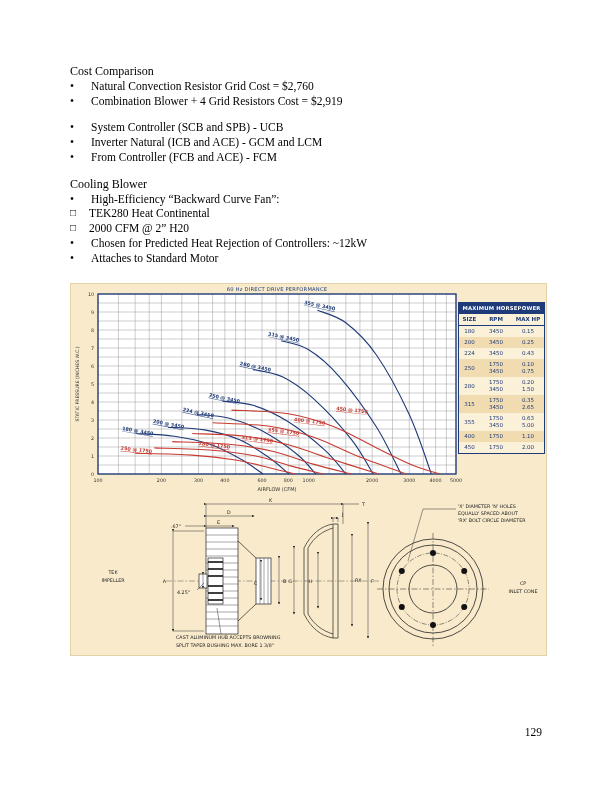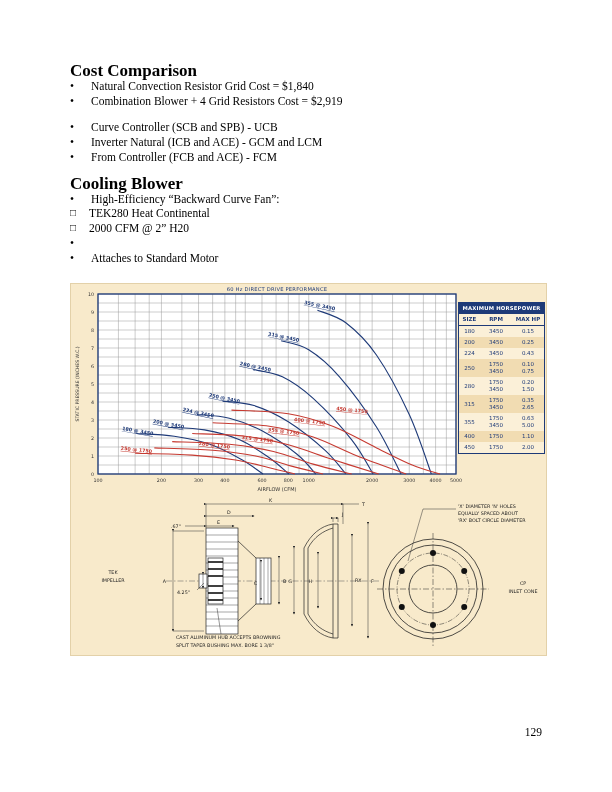--- a/index.html
+++ b/index.html
@@ -2,21 +2,21 @@
 <html><head>
 <meta charset="utf-8">
 <style>
   html,body{margin:0;padding:0;background:#9a9a9a;}
   .page{width:612px;height:792px;background:#ffffff;position:relative;margin:0 auto;
         font-family:"Liberation Serif",serif;color:#000;overflow:hidden;}
 
   
   .doc-text{position:absolute;left:70px;top:64px;width:482px;font-size:11.5px;line-height:14.8px;}
   .section{margin-bottom:12px;}
-  .section h3{font-size:17px;line-height:14.8px;margin:0;font-weight:bold;}
+  .section h3{font-size:12px;line-height:14.8px;margin:0;font-weight:normal;}
   .section ul{list-style:none;margin:0;padding:0;}
   .section li{display:flex;}
   .marker{width:21px;flex:none;}
   .sub{padding-left:21px;}
   .sub .marker{width:19px;font-size:10px;}
 
   
   .figure{position:absolute;left:70px;top:283px;width:477px;height:373px;
           background:#F8EACB;border:1px solid #E3D1A9;box-sizing:border-box;
           font-family:"DejaVu Sans",sans-serif;}
@@ -46,34 +46,34 @@
 
 <div class="page">
 
   <div class="doc-text">
 
     <div class="section">
       <h3>Cost Comparison</h3>
       <ul>
         <li>
             <span class="marker">•</span>
-            <span>Natural Convection Resistor Grid Cost = $1,840</span>
+            <span>Natural Convection Resistor Grid Cost = $2,760</span>
           </li>
         <li>
             <span class="marker">•</span>
             <span>Combination Blower + 4 Grid Resistors Cost = $2,919</span>
           </li>
       </ul>
     </div>
 
     <div class="section">
       <ul>
         <li>
             <span class="marker">•</span>
-            <span>Curve Controller (SCB and SPB) - UCB</span>
+            <span>System Controller (SCB and SPB) - UCB</span>
           </li>
         <li>
             <span class="marker">•</span>
             <span>Inverter Natural (ICB and ACE) - GCM and LCM</span>
           </li>
         <li>
             <span class="marker">•</span>
             <span>From Controller (FCB and ACE) - FCM</span>
           </li>
       </ul>
@@ -93,20 +93,21 @@
             <span>TEK280 Heat Continental</span>
           </li>
         <li>
             <span class="marker">□</span>
             <span>2000 CFM @ 2” H20</span>
           </li>
       </ul>
       <ul>
         <li>
             <span class="marker">•</span>
+            <span>Chosen for Predicted Heat Rejection of Controllers: ~12kW</span>
           </li>
         <li>
             <span class="marker">•</span>
             <span>Attaches to Standard Motor</span>
           </li>
       </ul>
     </div>
   </div>
 
   <div class="figure">

